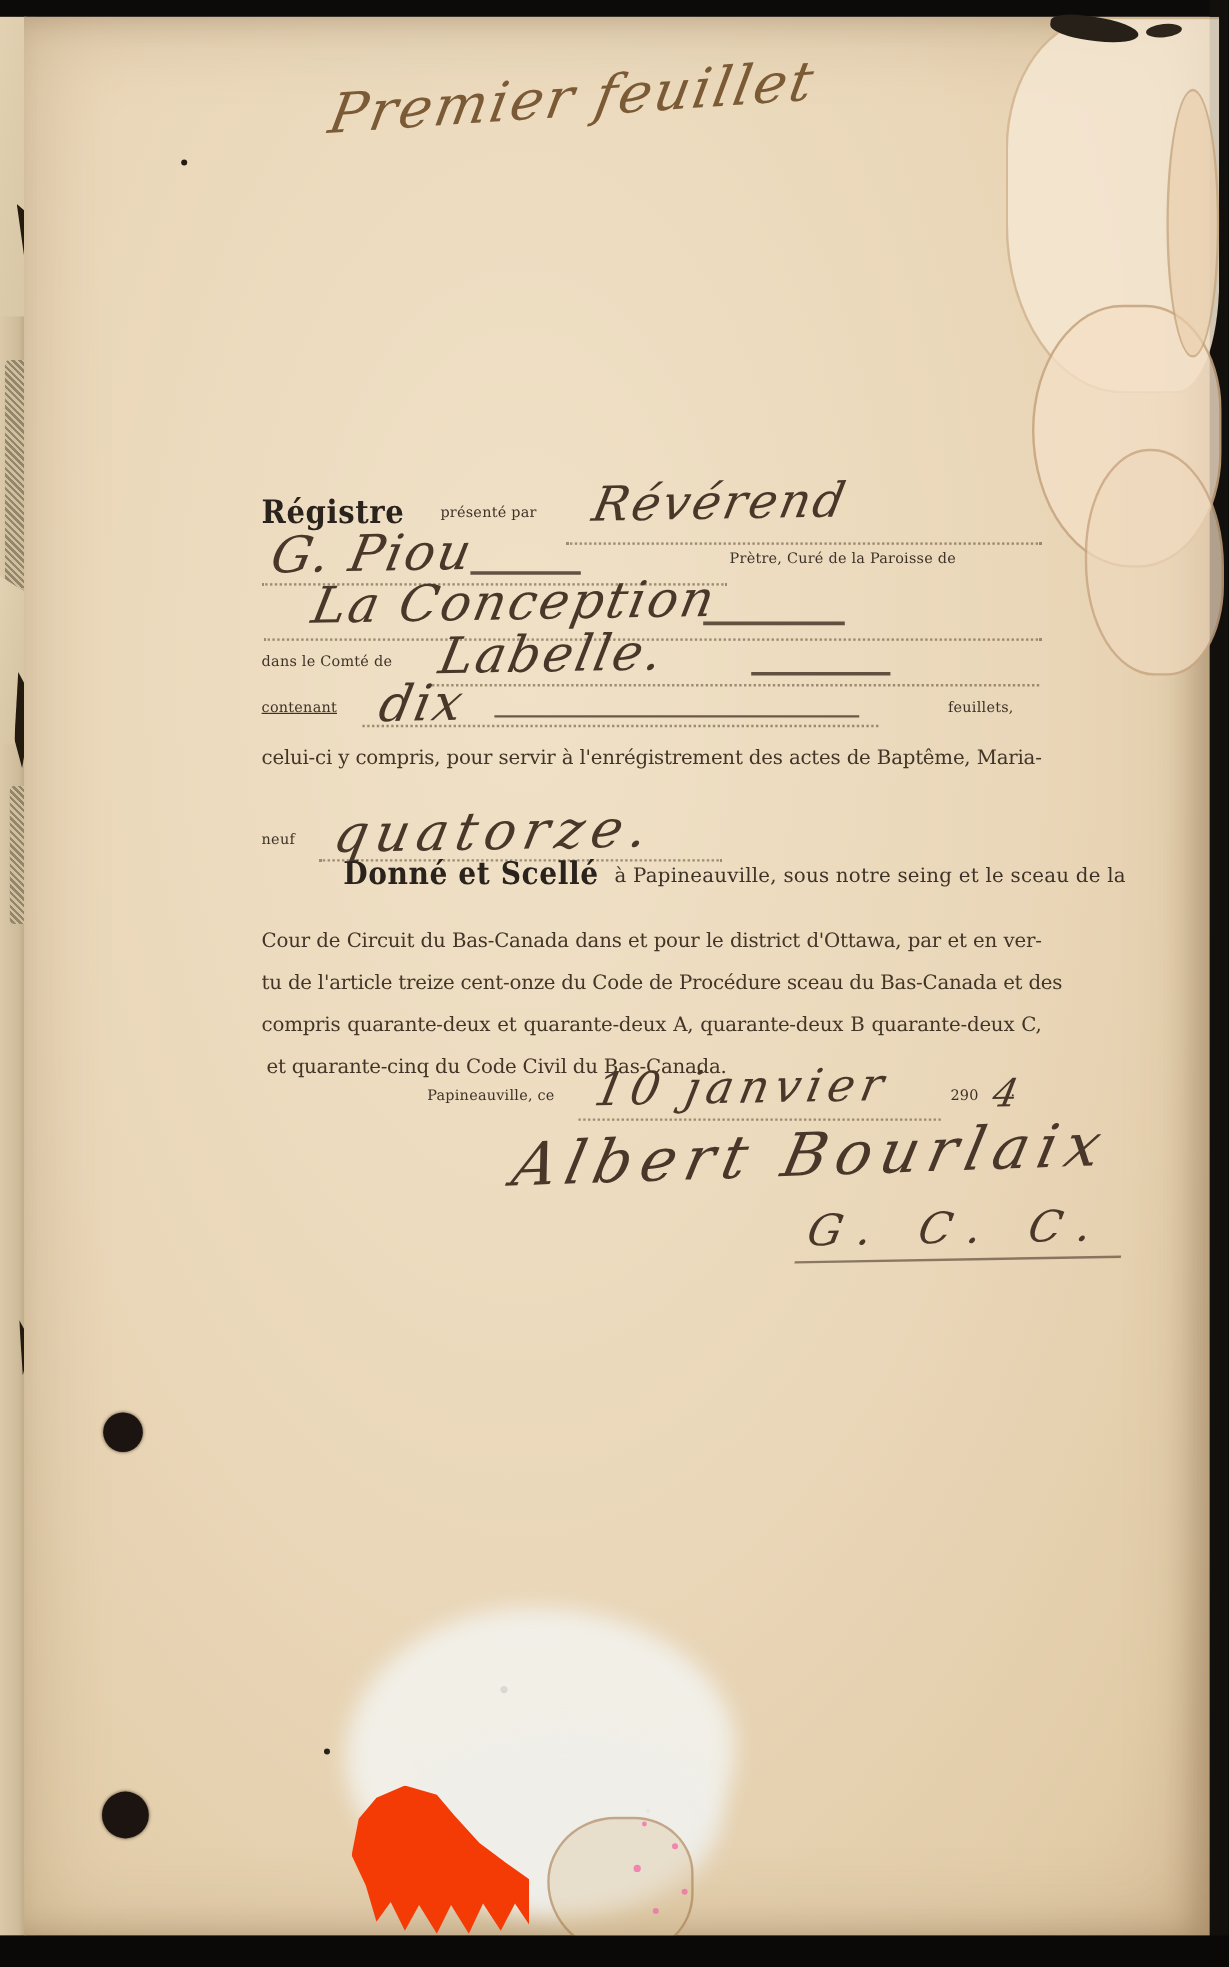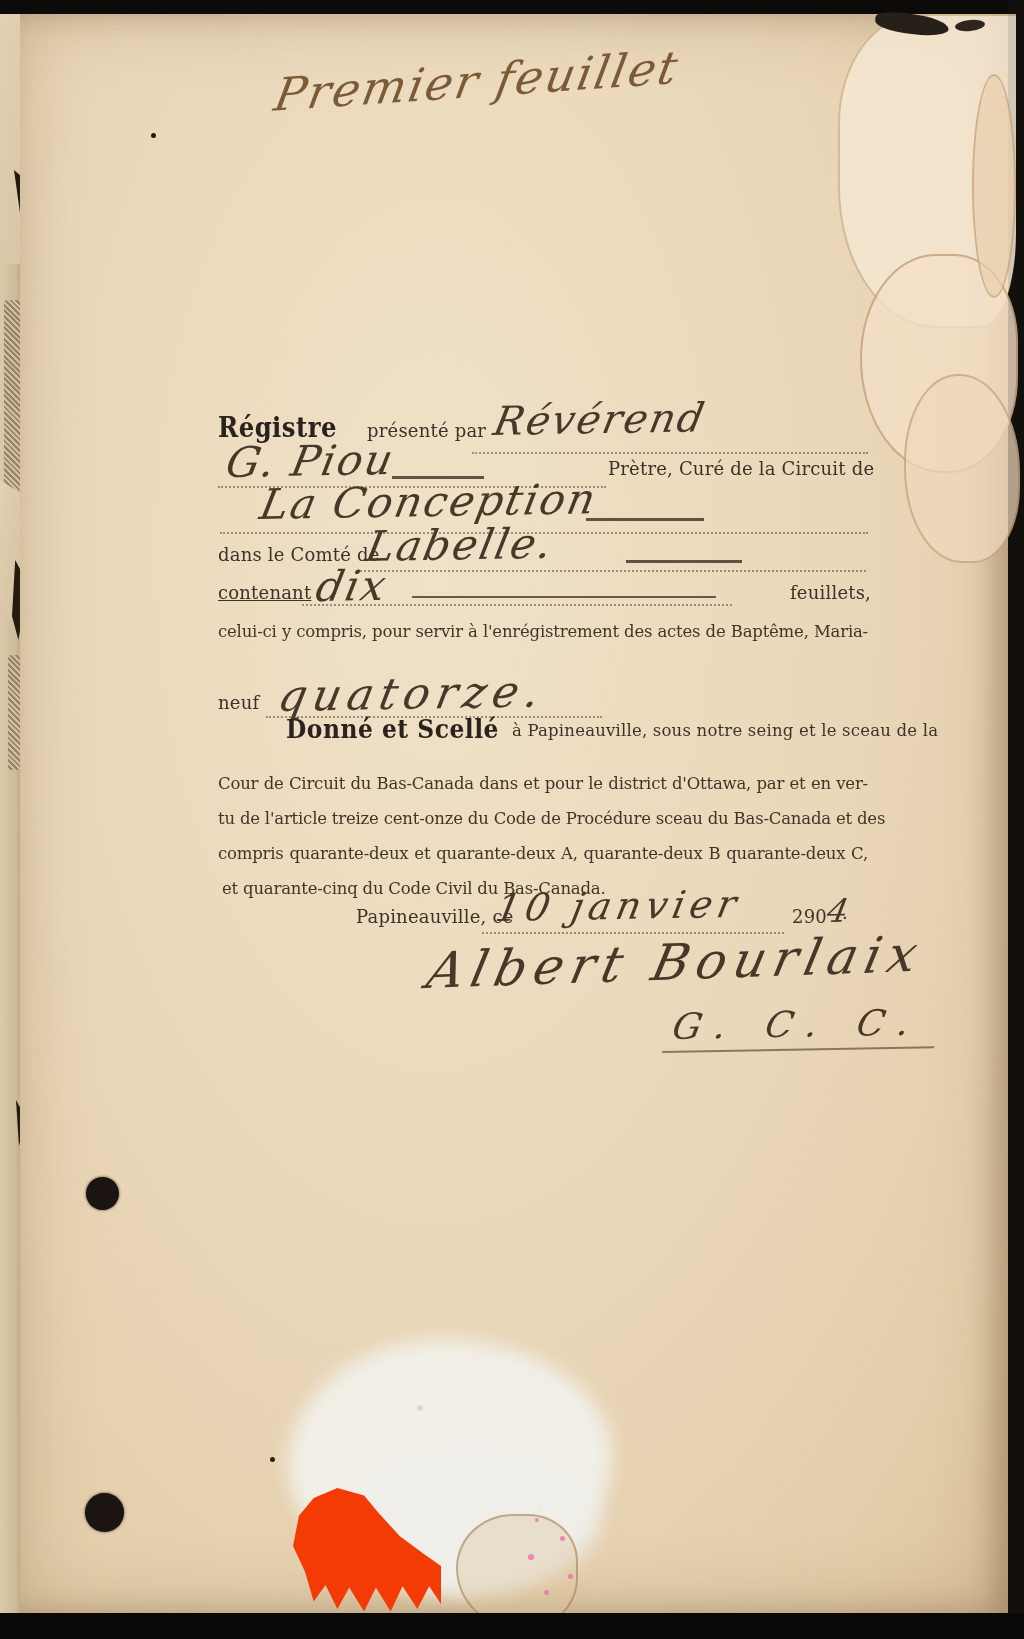--- a/index.html
+++ b/index.html
@@ -53,21 +53,21 @@
               border-radius:48% 52% 45% 55%/50% 46% 54% 50%;filter:blur(9px);}
   .white-blob2{left:320px;top:1430px;width:260px;height:150px;background:rgba(238,238,234,.75);
                border-radius:50%;filter:blur(10px);}
   .orange-zigzag{left:273px;top:1474px;width:148px;height:126px;background:#f43b05;
     clip-path:polygon(30% 0,48% 6%,58% 20%,72% 38%,88% 52%,100% 62%,100% 92%,92% 78%,84% 96%,74% 78%,66% 98%,56% 79%,48% 98%,38% 79%,30% 96%,22% 77%,14% 90%,8% 66%,0 46%,4% 22%,14% 8%);}
   .brown-stain{left:436px;top:1500px;width:118px;height:112px;background:rgba(222,196,158,.38);
                border:2px solid rgba(146,98,48,.45);border-radius:48% 42% 46% 55%;}
   .pink-dot{background:rgba(240,111,168,.8);border-radius:50%;}
 
   
-  .printed{color:#3d3228;font-size:18px;letter-spacing:.2px;white-space:nowrap;}
+  .printed{color:#3d3228;font-size:12px;letter-spacing:.2px;white-space:nowrap;}
   .bold-head{color:#2a231d;font-weight:bold;font-size:27px;letter-spacing:.5px;white-space:nowrap;font-stretch:condensed;}
   .para{color:#423528;font-size:16.5px;width:650px;letter-spacing:-.2px;text-align:justify;text-align-last:justify;white-space:nowrap;}
   .para.noj{text-align:left;text-align-last:left;white-space:nowrap;}
   .hand{font-style:italic;color:#49372a;transform:skewX(-12deg) rotate(-1deg);transform-origin:left bottom;
         letter-spacing:2px;white-space:nowrap;}
   .note{font-style:italic;color:#7b5a36;transform:skewX(-14deg) rotate(-4deg);letter-spacing:2px;font-size:46px;white-space:nowrap;}
   .dotline{border-bottom:2px dotted rgba(92,72,50,.55);}
   .inkline{border-bottom:2px solid rgba(73,55,42,.8);}
   .hand-dash{border-bottom:3px solid rgba(73,55,42,.85);}
 </style>
@@ -105,21 +105,21 @@
     <div class="abs note" style="left:258px;top:40px;">Premier feuillet</div>
 
     <div class="abs dotline" style="left:452px;top:404px;width:396px;height:34px;"></div>
     <div class="abs bold-head" style="left:198px;top:398px;">Régistre</div>
     <div class="abs printed" style="left:347px;top:406px;">présenté par</div>
     <div class="abs hand" style="left:470px;top:384px;font-size:40px;">Révérend</div>
 
     <div class="abs dotline" style="left:198px;top:438px;width:388px;height:34px;"></div>
     <div class="abs hand" style="left:202px;top:424px;font-size:42px;">G. Piou</div>
     <div class="abs hand-dash" style="left:372px;top:434px;width:92px;height:28px;"></div>
-    <div class="abs printed" style="left:588px;top:444px;">Prètre, Curé de la Circuit de</div>
+    <div class="abs printed" style="left:588px;top:444px;">Prètre, Curé de la Paroisse de</div>
 
     <div class="abs dotline" style="left:200px;top:478px;width:648px;height:40px;"></div>
     <div class="abs hand" style="left:236px;top:466px;font-size:42px;">La Conception</div>
     <div class="abs hand-dash" style="left:566px;top:470px;width:118px;height:34px;"></div>
 
     <div class="abs dotline" style="left:336px;top:518px;width:510px;height:38px;"></div>
     <div class="abs printed" style="left:198px;top:530px;">dans le Comté de</div>
     <div class="abs hand" style="left:342px;top:508px;font-size:42px;">Labelle.</div>
     <div class="abs hand-dash" style="left:606px;top:512px;width:116px;height:34px;"></div>
 

